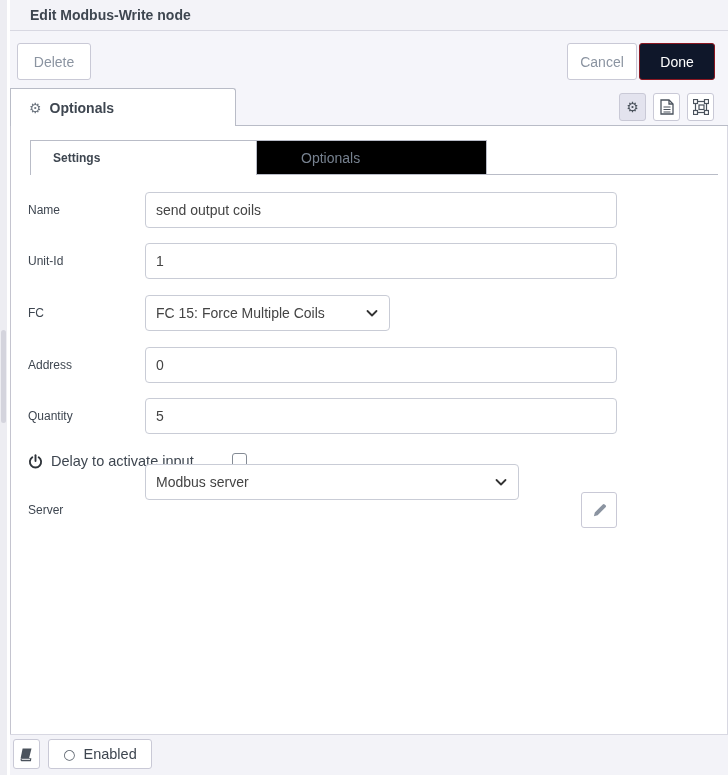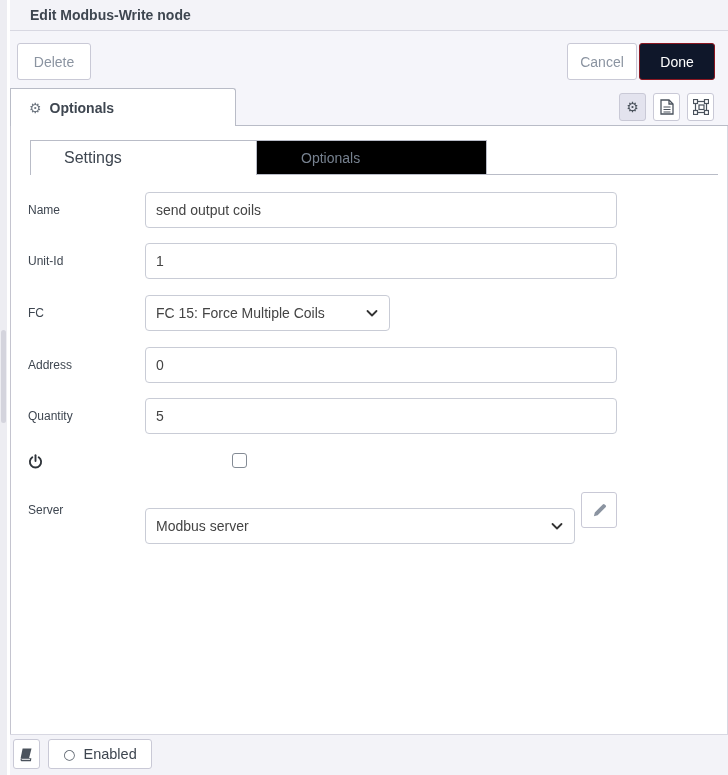--- a/index.html
+++ b/index.html
@@ -38,34 +38,34 @@
     border:1px solid #c9c9d6;border-radius:3px;background:#fff;color:#555e68;cursor:pointer;z-index:4;}
   .mini-gear{left:619px;top:93px;background:#e3e3ee;}
   .mini-doc{left:653px;top:93px;}
   .mini-app{left:687px;top:93px;}
   .mini-btn .glyph{font-family:"DejaVu Sans",sans-serif;font-size:14px;color:#4a525c;}
 
   
   .inner-line{left:30px;top:174px;width:688px;height:1px;background:#b9bcc7;z-index:1;}
   .tab-settings{left:30px;top:140px;width:227px;height:35px;background:#fff;
     border:1px solid #b9bcc7;border-bottom:none;z-index:2;
-    display:flex;align-items:center;padding-left:33px;font-weight:normal;font-size:16px;color:#3e4650;cursor:pointer;}
+    display:flex;align-items:center;padding-left:22px;font-weight:bold;font-size:12px;color:#3e4650;cursor:pointer;}
   .tab-optionals{left:257px;top:140px;width:230px;height:34px;background:#000000;
     border:1px solid #b9bcc7;border-left:none;border-bottom:none;z-index:1;
     display:flex;align-items:center;padding-left:44px;font-size:14px;color:#76818f;cursor:pointer;}
 
   
   .frm-label{left:28px;width:110px;height:36px;line-height:36px;font-size:12px;color:#3e4650;}
   .inp{left:145px;width:472px;height:36px;border:1px solid #c9ccd6;border-radius:4px;background:#fff;
     font-family:"Liberation Sans","DejaVu Sans",sans-serif;font-size:14px;color:#444;padding:8px 10px;outline:none;}
   .sel{display:flex;align-items:center;justify-content:space-between;
     border:1px solid #c9ccd6;border-radius:4px;background:#fff;font-size:14px;color:#444;
     padding:0 10px;cursor:pointer;}
   .sel-fc{left:145px;top:295px;width:245px;height:36px;}
-  .sel-server{left:145px;top:508px;width:430px;height:36px;}
+  .sel-server{left:145px;top:464px;width:374px;height:36px;}
   .chev{width:14px;height:14px;flex:0 0 auto;color:#333;}
 
   .delay-row{left:28px;top:450px;height:22px;display:flex;align-items:center;gap:8px;}
   .power-ic{width:15px;height:15px;color:#2f343a;}
   .delay-lbl{font-size:14.5px;color:#3e4650;}
   .checkbox{left:232px;top:453px;width:15px;height:15px;border:1px solid #848b95;border-radius:3px;background:#fff;cursor:pointer;}
 
   .btn-pencil{left:581px;top:492px;width:36px;height:36px;color:#8b94a1;}
 
   
@@ -148,20 +148,21 @@
 <div class="abs frm-label" style="top:398px">Quantity</div>
 <input class="abs inp" style="top: 398px;" type="text" value="5">
 
 <div class="abs delay-row">
   <span class="power-ic">
     <svg width="15" height="15" viewBox="0 0 16 16">
         <path d="M8 1.2v6.3" stroke="#2f343a" stroke-width="2" stroke-linecap="round"></path>
         <path d="M4.6 3.4a6 6 0 1 0 6.8 0" fill="none" stroke="#2f343a" stroke-width="2" stroke-linecap="round"></path>
       </svg>
   </span>
+  <span class="delay-lbl">Delay to activate input</span>
 </div>
 <div class="abs checkbox"></div>
 
 <div class="abs frm-label" style="top:492px">Server</div>
 <div class="abs sel sel-server">
   <span>Modbus server</span>
   <span class="chev">
     <svg width="14" height="14" viewBox="0 0 14 14">
         <path d="M2.5 5l4.5 4.5L11.5 5" fill="none" stroke="#333" stroke-width="1.8" stroke-linecap="round" stroke-linejoin="round"></path>
       </svg>

